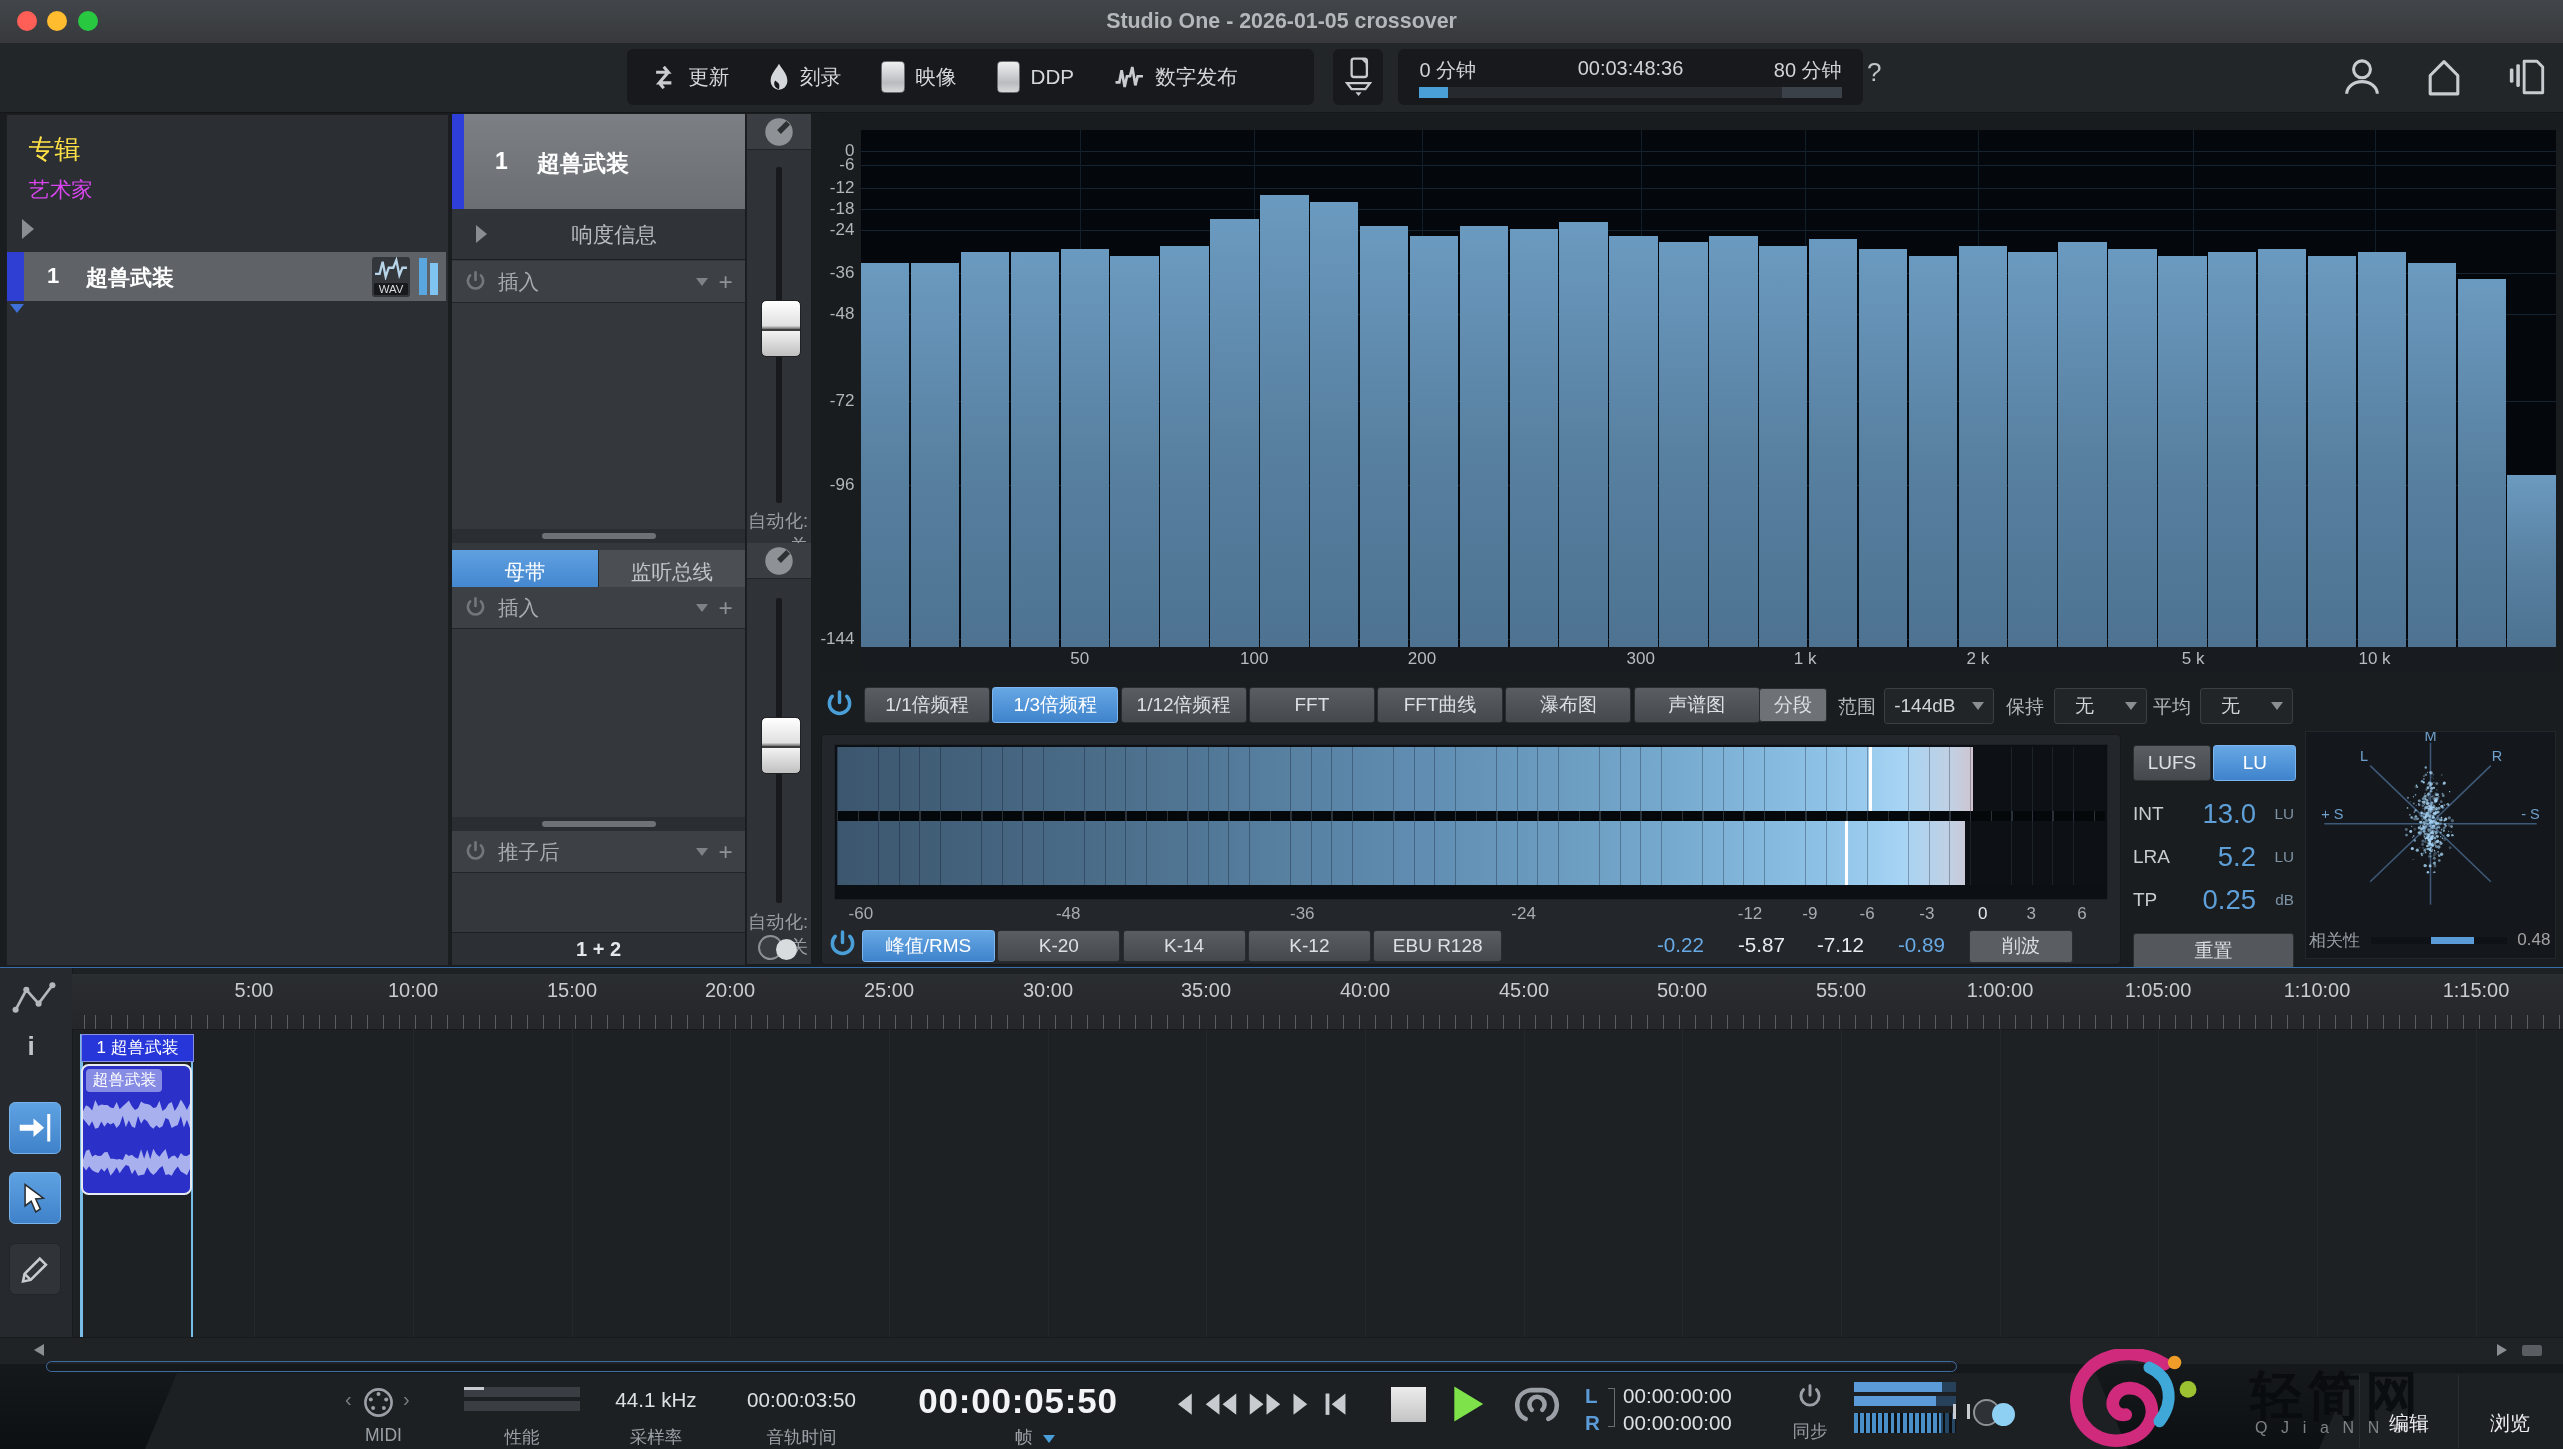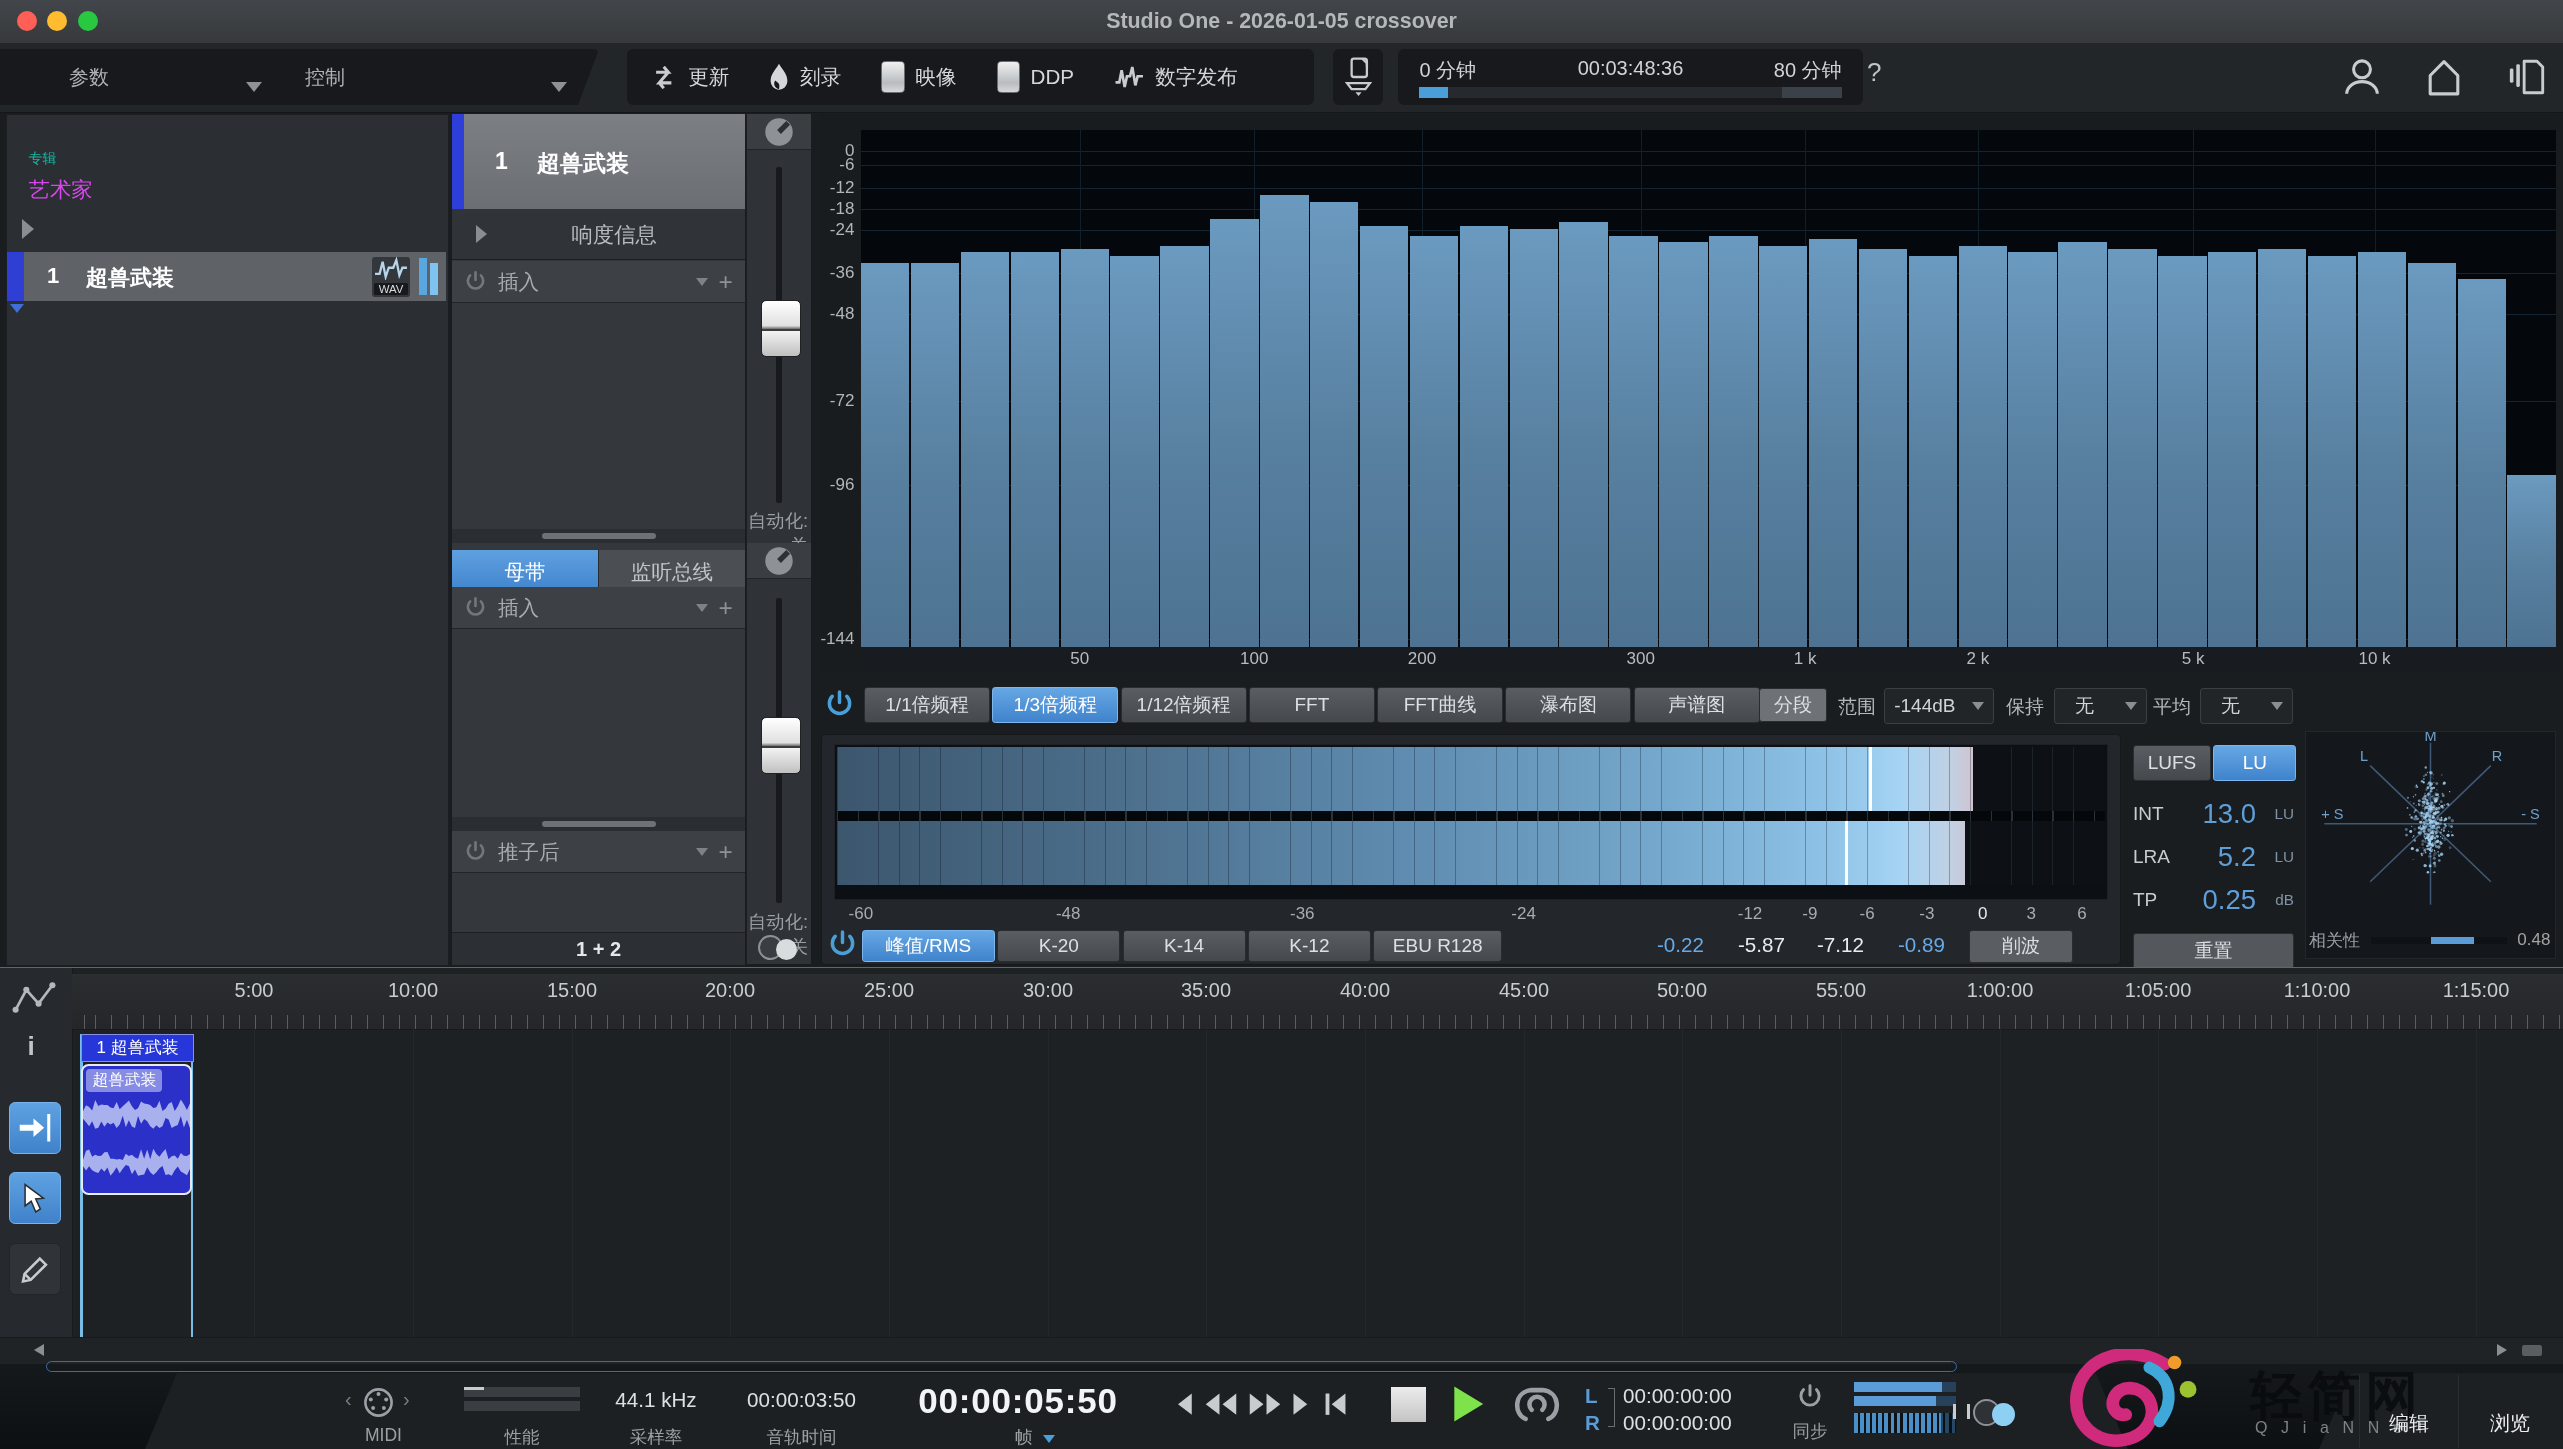--- a/index.html
+++ b/index.html
@@ -95,30 +95,20 @@
 <body>
 
 <div class="abs" id="titlebar">
   <div class="abs tl" style="left:17px;background:#ff5f57;"></div>
   <div class="abs tl" style="left:47px;background:#febc2e;"></div>
   <div class="abs tl" style="left:78px;background:#28c840;"></div>
   <div class="abs" id="title">Studio One - 2026-01-05 crossover</div>
 </div>
 
 <div class="abs" id="toolbar">
-  <div class="abs tb-panel" style="left:0;width:599px;border-radius:0 6.1px 6.1px 0;clip-path:polygon(0 0,100% 0,96.5% 100%,0 100%);">
-    <div class="abs flexc" style="left:69px;top:0;height:56px;gap:137px;">
-      <span class="tb-label">参数</span>
-      <span class="dd-arrow" style="margin-top:20px;"></span>
-    </div>
-    <div class="abs flexc" style="left:305px;top:0;height:56px;gap:206px;">
-      <span class="tb-label">控制</span>
-      <span class="dd-arrow" style="margin-top:20px;"></span>
-    </div>
-  </div>
 
   <div class="abs tb-panel flexc" style="left:627px;width:687px;gap:40px;padding:0 23px;box-sizing:border-box;">
     <div class="tb-btn">
       <svg width="27.5" height="23" viewBox="0 0 36 30">
           <path d="M8 8 h16 l-6 -7 M24 8 l-6 7 M28 22 h-16 l6 -7 M12 22 l6 7" stroke="#c8ccd0" stroke-width="4" fill="none"></path>
         </svg>
       <span>更新</span>
     </div>
     <div class="tb-btn">
       <svg width="20" height="29" viewBox="0 0 26 38">
@@ -170,21 +160,21 @@
     <path d="M8 28 L26 10 L44 28 V52 H8 Z" fill="none" stroke="#c8ccd0" stroke-width="4" stroke-linejoin="round"></path>
   </svg>
   <svg class="abs top-icon" style="left:2507px;" viewBox="0 0 56 60">
     <rect x="4" y="18" width="5" height="20" rx="2" fill="#c8ccd0"></rect>
     <rect x="13" y="12" width="5" height="32" rx="2" fill="#c8ccd0"></rect>
     <path d="M24 8 h18 l8 8 v36 h-26 Z" fill="none" stroke="#c8ccd0" stroke-width="4" stroke-linejoin="round"></path>
   </svg>
 </div>
 
 <div class="abs" id="sidebar">
-  <span class="abs" style="left:21.4px;top:35px;font-size:14px;color:#14b8a6;">专辑</span>
+  <span class="abs" style="left:21.4px;top:17px;font-size:26px;color:#fde047;">专辑</span>
   <span class="abs" style="left:21.4px;top:60px;font-size:21.4px;color:#d946ef;">艺术家</span>
   <div class="abs" style="left:15.3px;top:104px;width:0;height:0;border-top:10px solid transparent;border-bottom:10px solid transparent;border-left:12.2px solid #8a8e92;"></div>
   <div class="abs" style="left:0;top:137px;width:439px;height:49px;background:#5f6368;">
     <div class="abs" style="left:0;top:0;width:17px;height:49px;background:#2f3fd4;"></div>
     <span class="abs" style="left:40px;top:10.7px;font-size:22px;font-weight:bold;color:#fff;">1</span>
     <span class="abs" style="left:79px;top:10.7px;font-size:22px;font-weight:bold;color:#fff;">超兽武装</span>
     <div class="abs" style="left:365px;top:4.6px;width:38px;height:40px;background:#33373b;border-radius:3.1px;">
       <svg width="38" height="23" viewBox="0 0 50 30">
           <path d="M4 22 L10 22 L14 6 L18 26 L22 14 L28 14 L32 4 L36 24 L40 14 L46 14" stroke="#b8d4e8" stroke-width="3" fill="none"></path>
         </svg>

